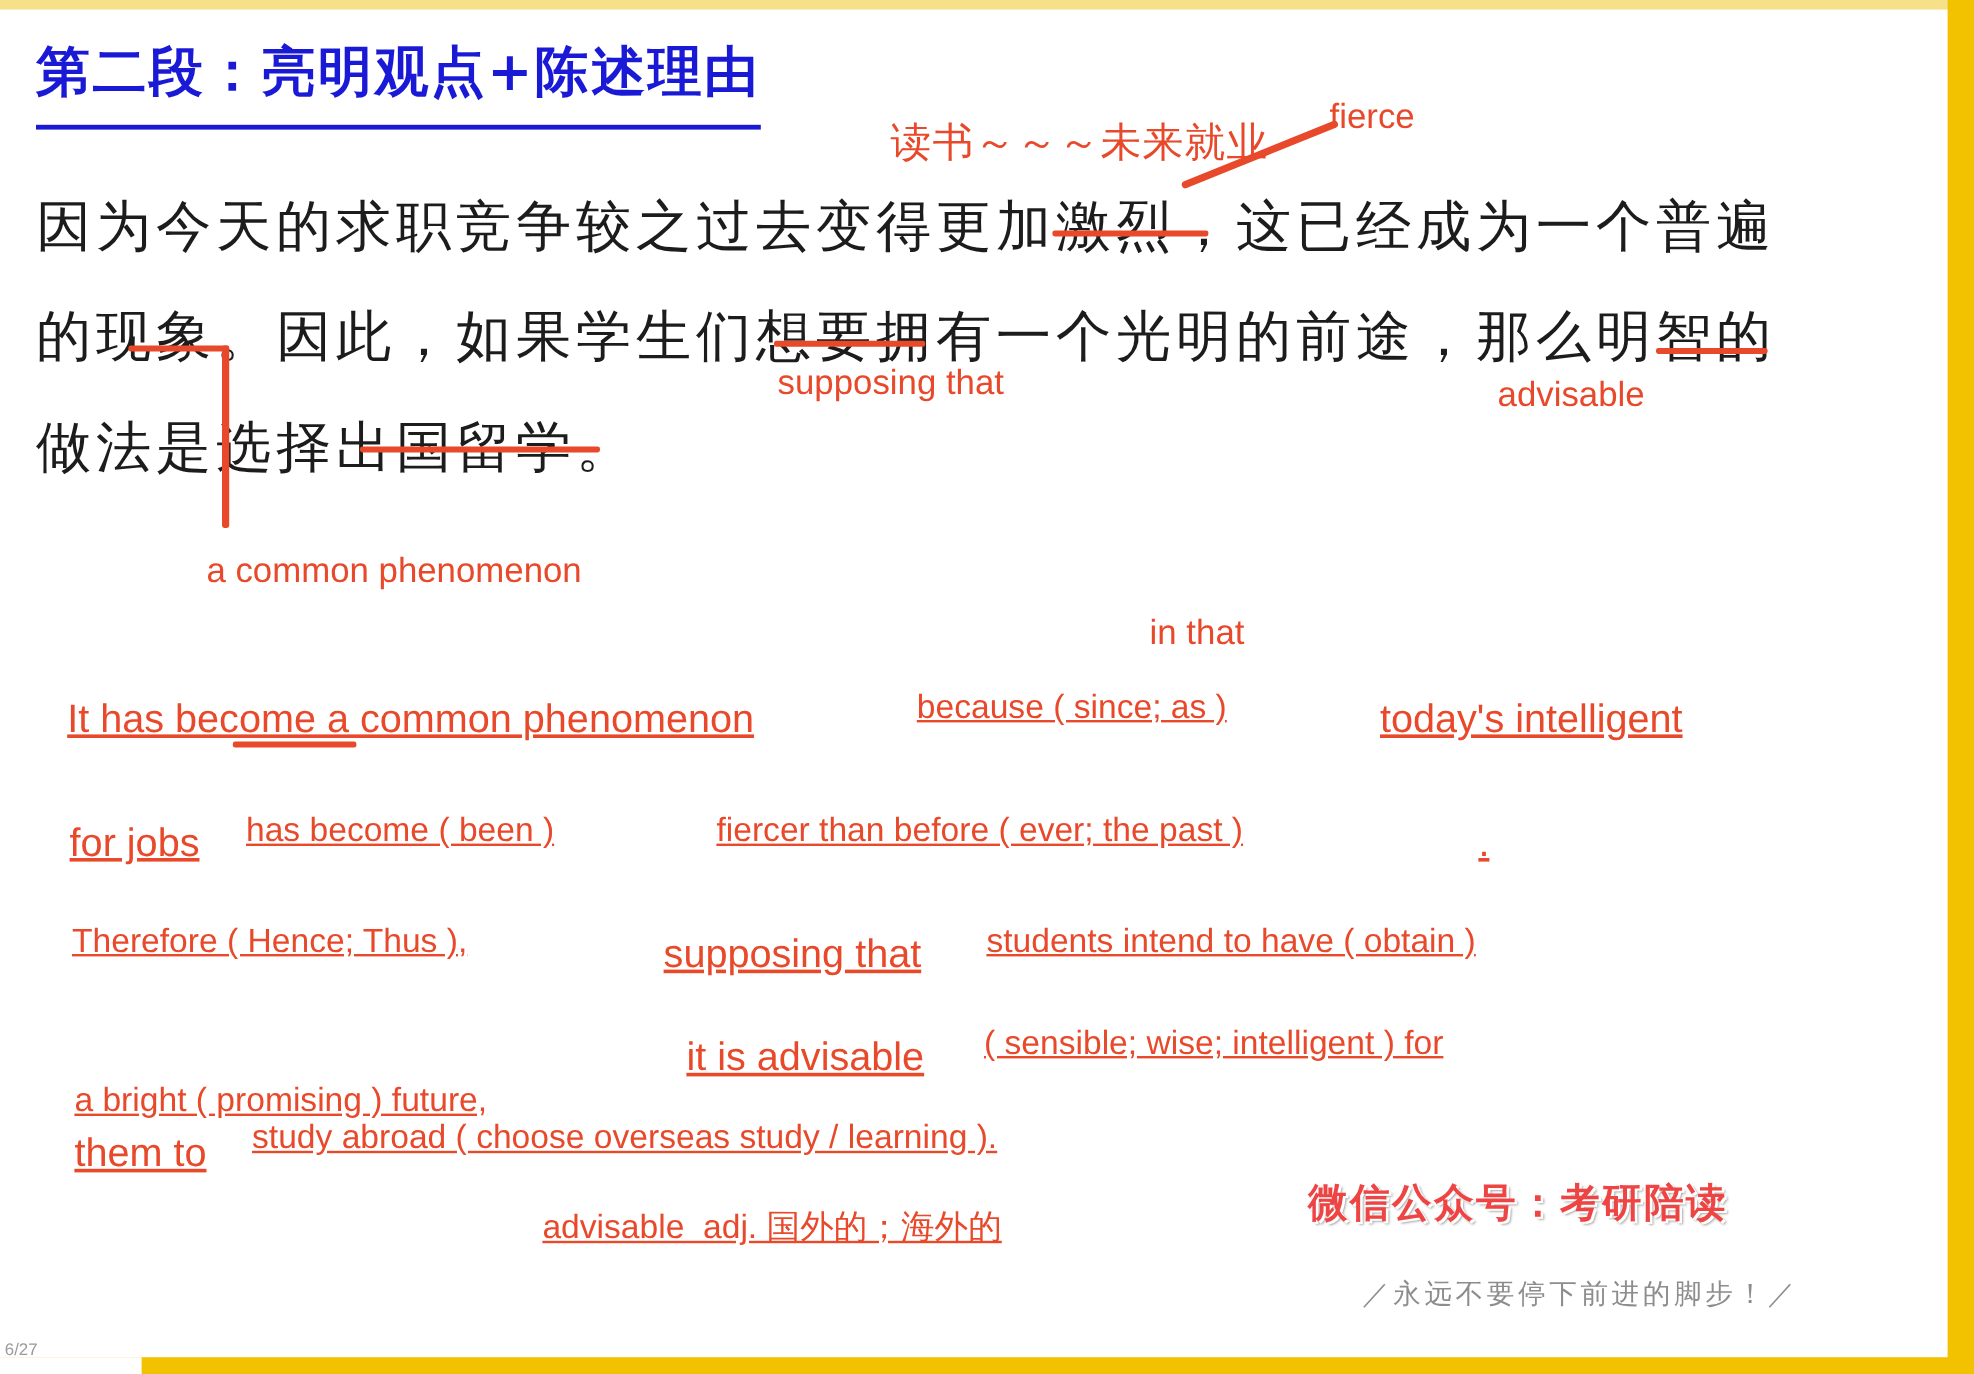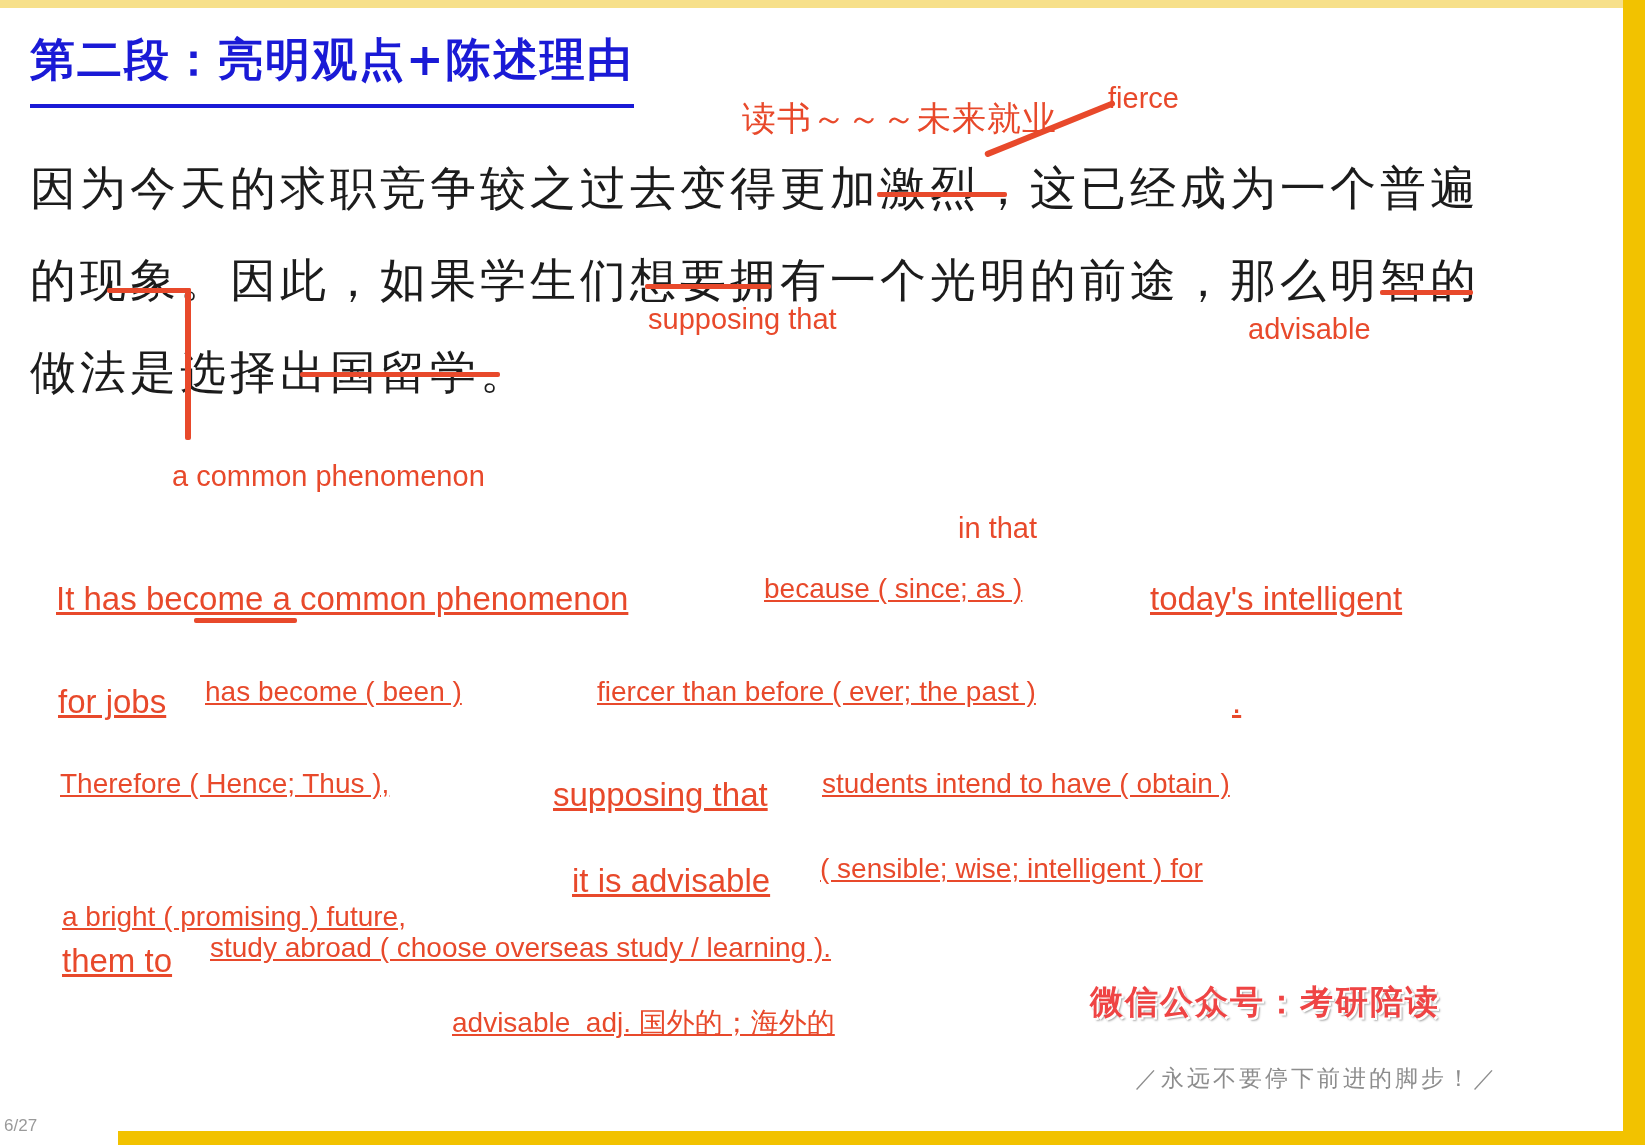--- a/index.html
+++ b/index.html
@@ -138,21 +138,21 @@
     text-shadow: 2px 2px 0 #ffffff, 3px 3px 2px rgba(0,0,0,0.35);
   }
   .wm-sub {
     color: #8d8d8d;
     font-family: "DejaVu Sans", "Liberation Sans", sans-serif;
     font-size: 23px;
     letter-spacing: 3px;
   }
   .page-num {
     color: #9a9a9a;
-    font-size: 17px;
+    font-size: 14px;
     font-family: "Liberation Sans", sans-serif;
   }
 </style>
 </head>
 <body>
 
 <div id="slide">
 
   <div class="frame-top"></div>
   <div class="frame-right"></div>

